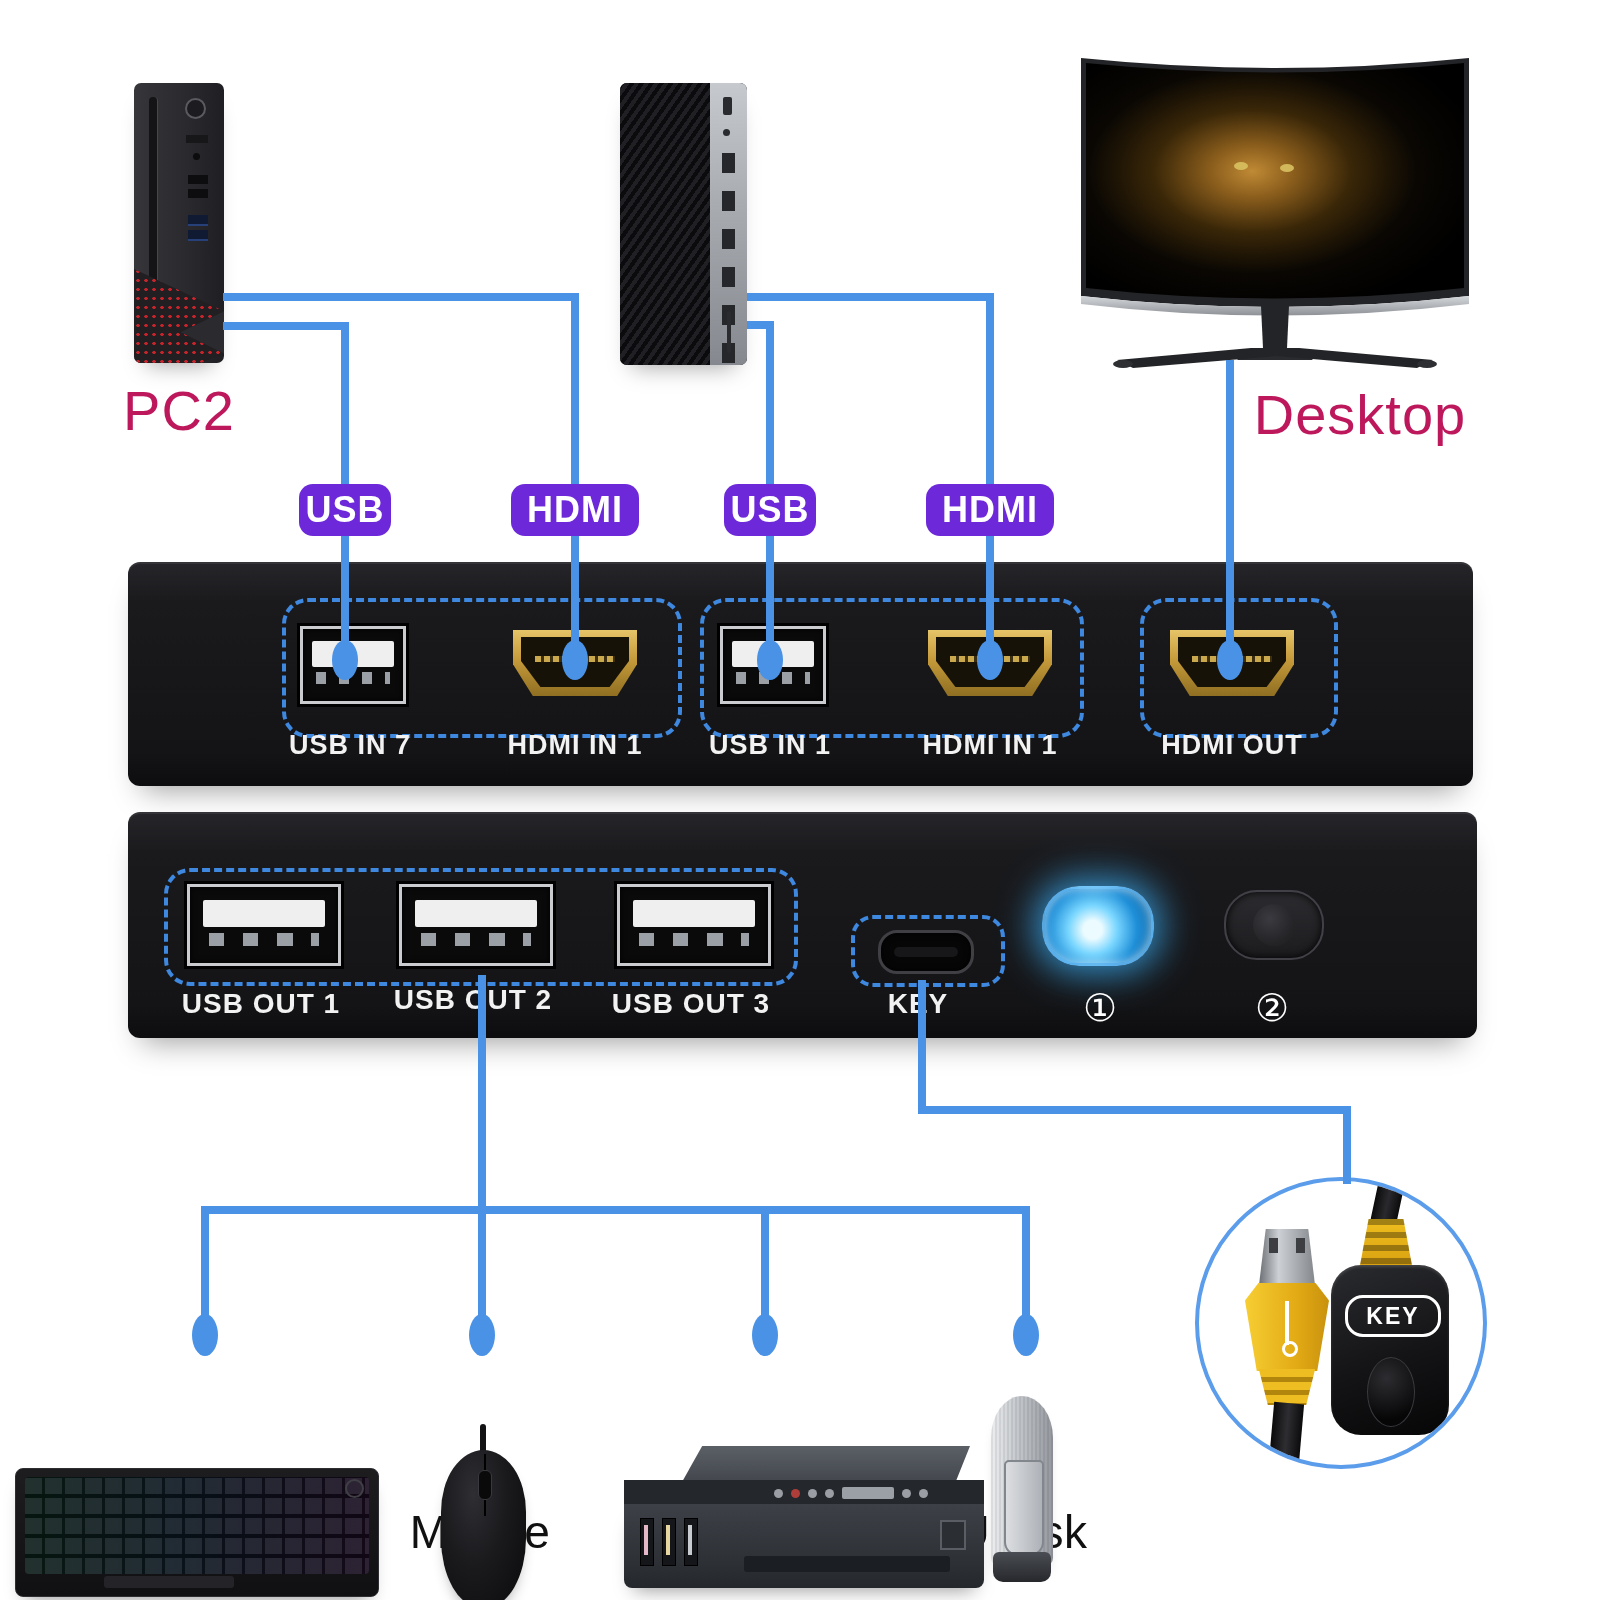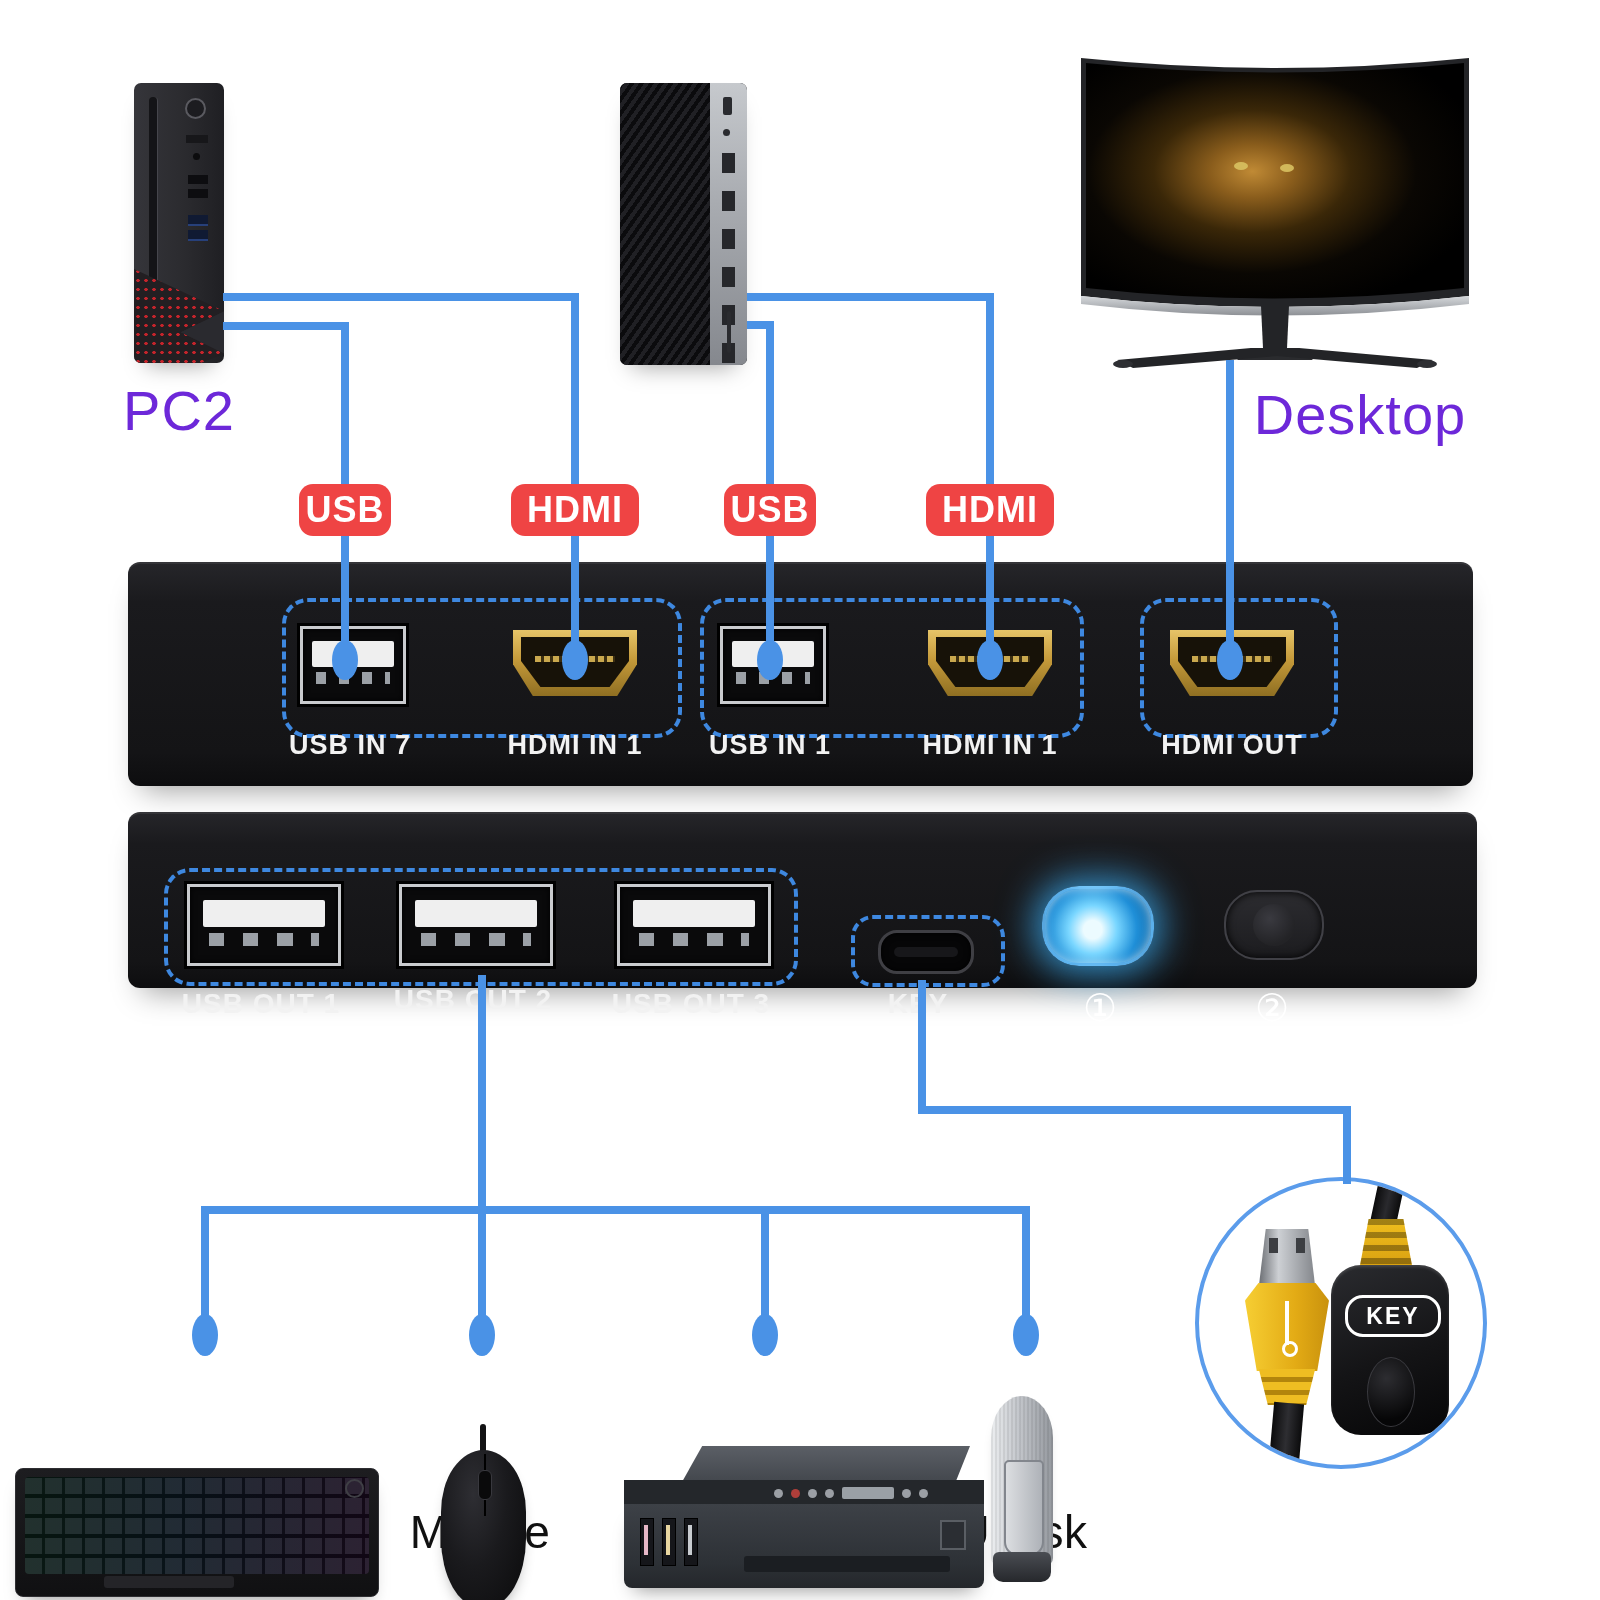--- a/index.html
+++ b/index.html
@@ -1,25 +1,25 @@
 <!DOCTYPE html>
 <html><head>
 <meta charset="utf-8">
 <style>
   html,body{margin:0;padding:0;background:#fff;}
   .canvas{position:relative;width:1600px;height:1600px;background:#fff;overflow:hidden;
           font-family:"Liberation Sans",sans-serif;}
 
   
-  .big-label{position:absolute;color:#6d28d9;font-size:56px;letter-spacing:1px;text-align:center;
+  .big-label{position:absolute;color:#be185d;font-size:56px;letter-spacing:1px;text-align:center;
              font-family:"Liberation Sans",sans-serif;}
   .bottom-label{position:absolute;color:#111;font-size:46px;text-align:center;letter-spacing:0.5px;}
 
   
-  .badge{position:absolute;height:52px;border-radius:14px;background:#ef4444;color:#fff;
+  .badge{position:absolute;height:52px;border-radius:14px;background:#6d28d9;color:#fff;
          display:flex;align-items:center;justify-content:center;font-size:36px;font-weight:bold;
          letter-spacing:1px;z-index:6;}
 
   
   .device{position:absolute;background:linear-gradient(180deg,#26262a 0%,#1a1a1d 18%,#141416 85%,#0d0d0f 100%);
           border-radius:12px;box-shadow:inset 0 2px 0 rgba(255,255,255,.07), 0 18px 28px -14px rgba(0,0,0,.38);
           z-index:2;}
   .dashed-box{position:absolute;border:4px dashed #3e88e0;border-radius:26px;}
   .port-label{position:absolute;color:#f2f2f2;font-weight:bold;font-size:27px;letter-spacing:1px;
               text-align:center;width:220px;white-space:nowrap;}
@@ -281,21 +281,21 @@
         <div class="pins"></div>
     </div>
 
     <div class="port-label" style="left:112px;top:168px;">USB IN 7</div>
     <div class="port-label" style="left:337px;top:168px;">HDMI IN 1</div>
     <div class="port-label" style="left:532px;top:168px;">USB IN 1</div>
     <div class="port-label" style="left:752px;top:168px;">HDMI IN 1</div>
     <div class="port-label" style="left:994px;top:168px;">HDMI OUT</div>
   </div>
 
-  <div class="device" style="left:128px;top:812px;width:1349px;height:176px;">
+  <div class="device" style="left:128px;top:812px;width:1349px;height:226px;">
     <div class="dashed-box" style="left:36px;top:56px;width:626px;height:110px;"></div>
 
     <div class="usb-port" style="left:59px;top:72px;width:148px;height:76px;">
       <div class="tongue"></div>
         <div class="pins"></div>
     </div>
     <div class="usb-port" style="left:271px;top:72px;width:148px;height:76px;">
       <div class="tongue"></div>
         <div class="pins"></div>
     </div>

